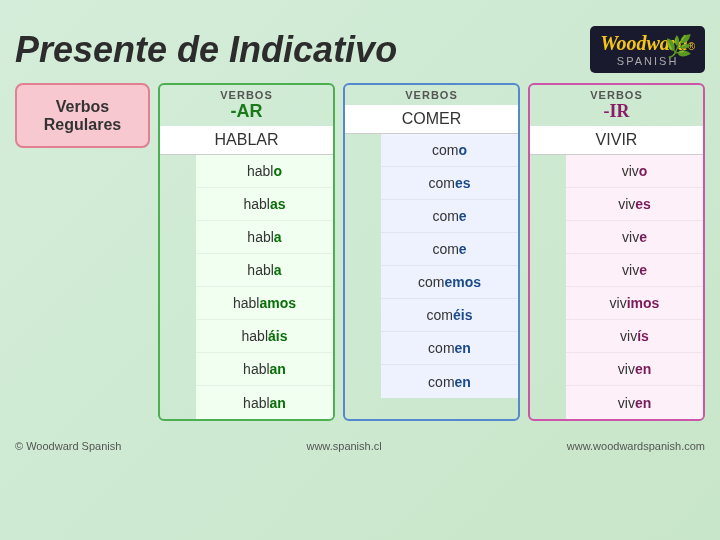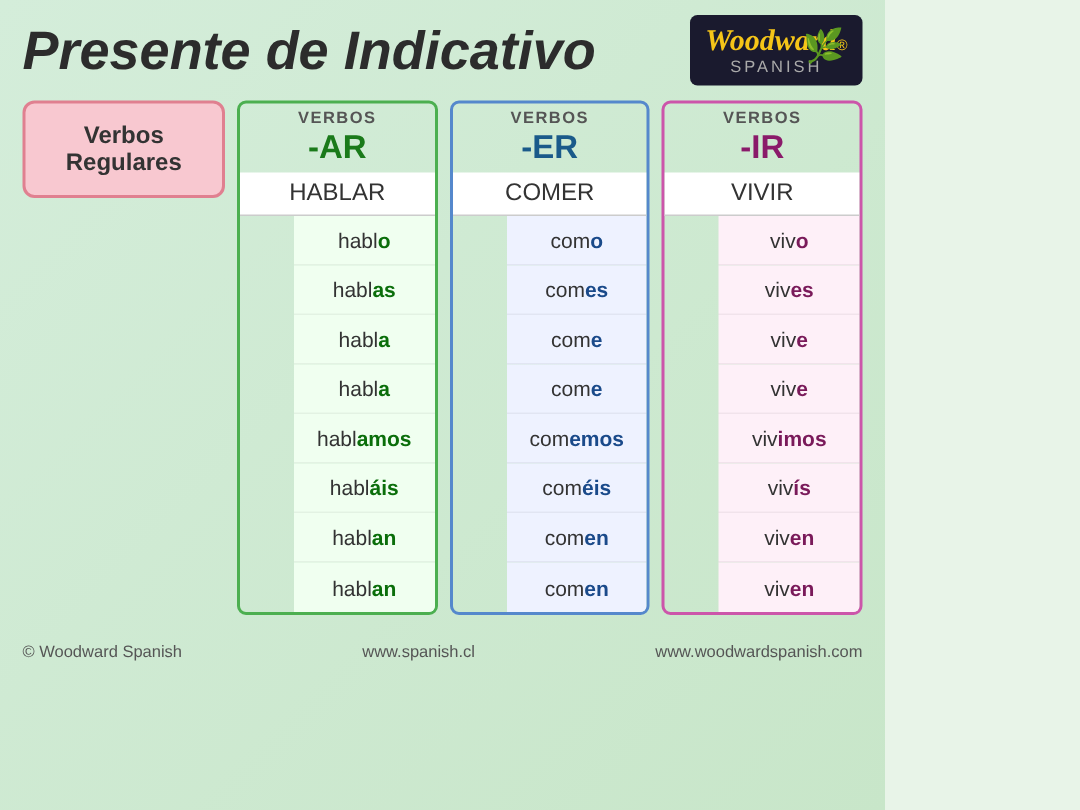--- a/index.html
+++ b/index.html
@@ -4,25 +4,25 @@
   <style>
     * { box-sizing: border-box; margin: 0; padding: 0; }
     body {
       width: 720px;
       height: 540px;
       background: #e8f4e8;
       font-family: Arial, sans-serif;
       overflow: hidden;
     }
     .main-container {
-      width: 590px;
+      width: 720px;
       height: 540px;
       background: linear-gradient(135deg, #d4edda 0%, #c8e6c9 100%);
       position: relative;
-      padding: 10px 15px 5px 15px;
+      padding: 26px 15px 5px 15px;
     }
     .header {
       display: flex;
       justify-content: space-between;
       align-items: center;
       margin-bottom: 10px;
     }
     .title {
       font-size: 36px;
       font-weight: bold;
@@ -111,27 +111,27 @@
       padding: 4px;
     }
     .verbos-label {
       font-size: 11px;
       font-weight: bold;
       color: #555;
       letter-spacing: 1px;
       display: block;
     }
     .verbos-ending {
-      font-size: 22px;
+      font-size: 18px;
       font-weight: bold;
       display: block;
     }
     .ar-col .verbos-ending { color: #1a7a1a; }
     .er-col .verbos-ending { color: #1a5a8a; }
-    .ir-col .verbos-ending { color: #8a1a6a; }
+    .ir-col .verbos-ending { color: #8a1a6a; font-family: Liberation Serif, serif; }
 
     .verb-name-row {
       background: white;
       text-align: center;
       padding: 5px;
       font-size: 16px;
       font-weight: normal;
       color: #333;
       border-bottom: 1px solid #ccc;
     }
@@ -226,21 +226,20 @@
           <div class="verb-cell-item">
             <span class="stem">habl</span>
             <span class="ending-ar">an</span>
           </div>
         </div>
     </div>
 
     <div class="er-col">
       <div class="verb-header-box">
         <span class="verbos-label">VERBOS</span>
-        <span class="verbos-ending">-ER</span>
       </div>
       <div class="verb-name-row">COMER</div>
       <div id="er-cells" class="verb-cells">
           <div class="verb-cell-item">
             <span class="stem">com</span>
             <span class="ending-er">o</span>
           </div>
           <div class="verb-cell-item">
             <span class="stem">com</span>
             <span class="ending-er">es</span>

